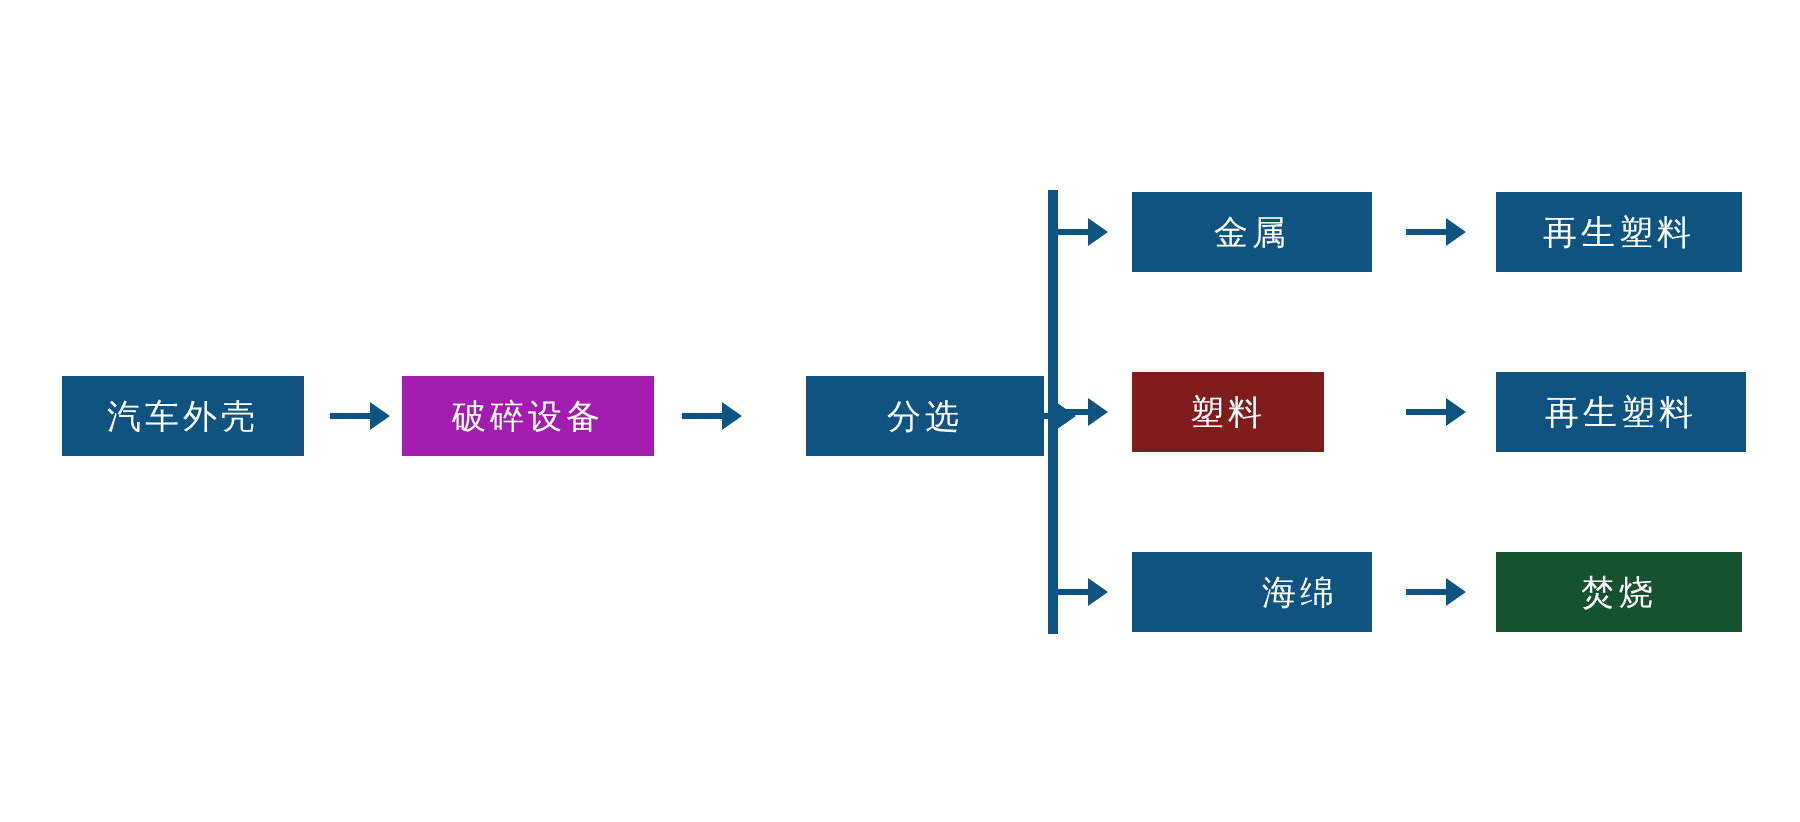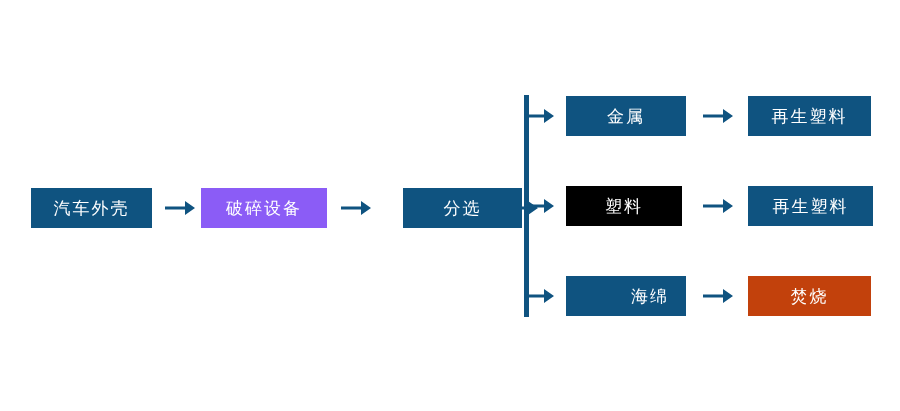--- a/index.html
+++ b/index.html
@@ -95,23 +95,23 @@
         <svg width="30" height="24" viewBox="0 0 30 24">
           <path d="M0 10.5 H20 V5 L30 12 L20 19 V13.5 H0 Z" fill="#0F5380"></path>
         </svg>
       </div>
       <div class="arrow" style="left: 703px; top: 284px; width: 30px; height: 24px;">
         <svg width="30" height="24" viewBox="0 0 30 24">
           <path d="M0 10.5 H20 V5 L30 12 L20 19 V13.5 H0 Z" fill="#0F5380"></path>
         </svg>
       </div>
       <div class="node blue" style="left: 31px; top: 188px; width: 121px; height: 40px; background: rgb(15, 83, 128); text-align: right;">汽车外壳</div>
-      <div class="node red" style="left: 201px; top: 188px; width: 126px; height: 40px; background: #8b5cf6;">破碎设备</div>
+      <div class="node red" style="left: 201px; top: 188px; width: 126px; height: 40px; background: #a21caf;">破碎设备</div>
       <div class="node blue" style="left: 383px; top: 188px; width: 119px; height: 40px; background: rgb(15, 83, 128); margin-left: 20px;">分选</div>
       <div class="node blue" style="left: 566px; top: 96px; width: 120px; height: 40px; background: rgb(15, 83, 128);">金属</div>
-      <div class="node blue" style="left: 566px; top: 186px; width: 116px; height: 40px; background: #000000;">塑料</div>
+      <div class="node blue" style="left: 566px; top: 186px; width: 96px; height: 40px; background: #7f1d1d;">塑料</div>
       <div class="node blue" style="left: 566px; top: 276px; width: 120px; height: 40px; background: rgb(15, 83, 128); padding-left: 48px;">海绵</div>
       <div class="node blue" style="left: 748px; top: 96px; width: 123px; height: 40px; background: rgb(15, 83, 128);">再生塑料</div>
       <div class="node blue" style="left: 748px; top: 186px; width: 125px; height: 40px; background: rgb(15, 83, 128);">再生塑料</div>
-      <div class="node blue" style="left: 748px; top: 276px; width: 123px; height: 40px; background: #c2410c;">焚烧</div>
+      <div class="node blue" style="left: 748px; top: 276px; width: 123px; height: 40px; background: #14532d;">焚烧</div>
     </div>
 
 </div>
 
 </body></html>

